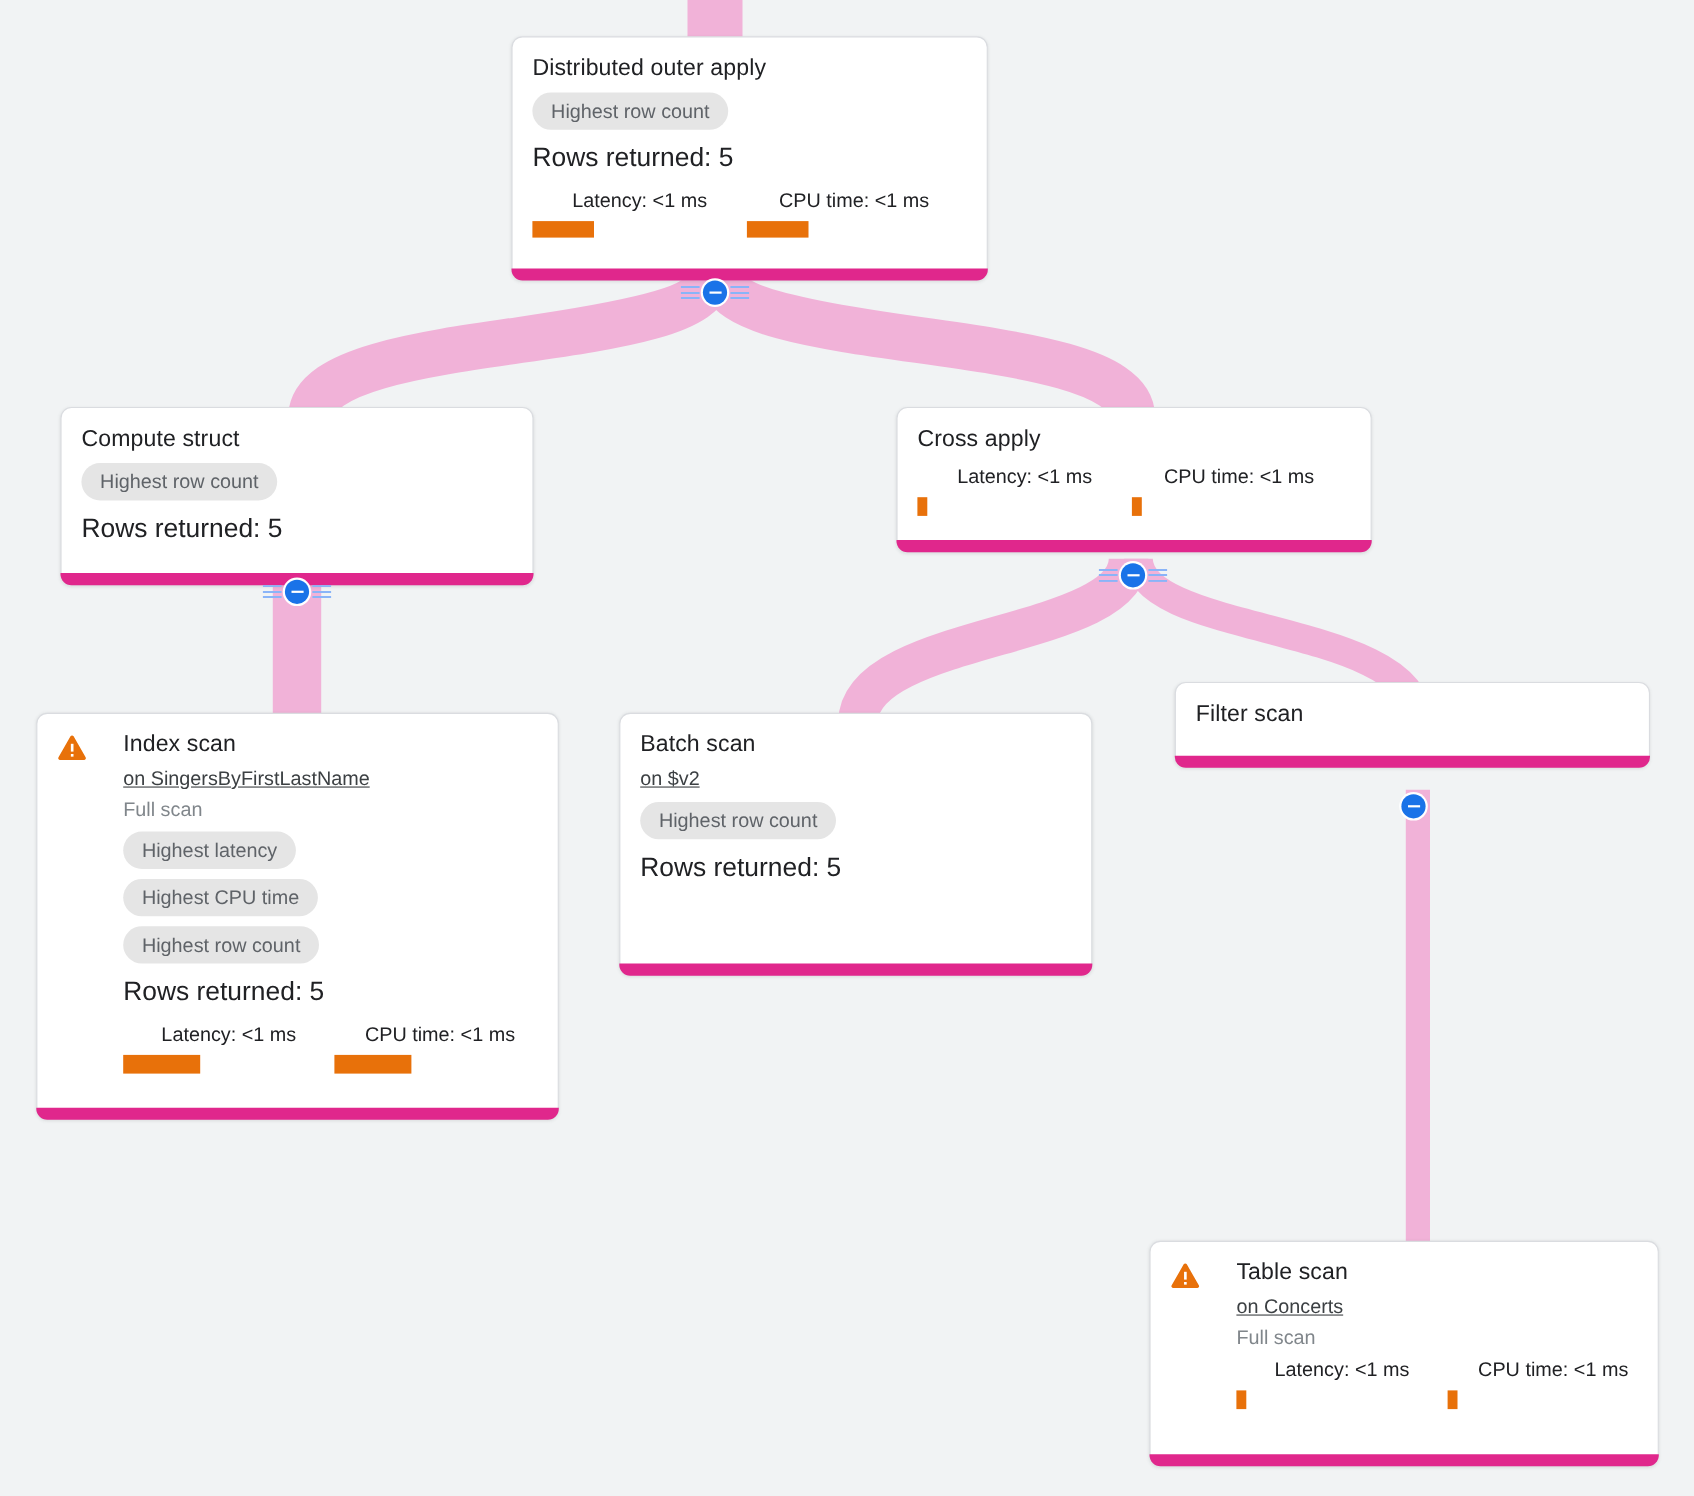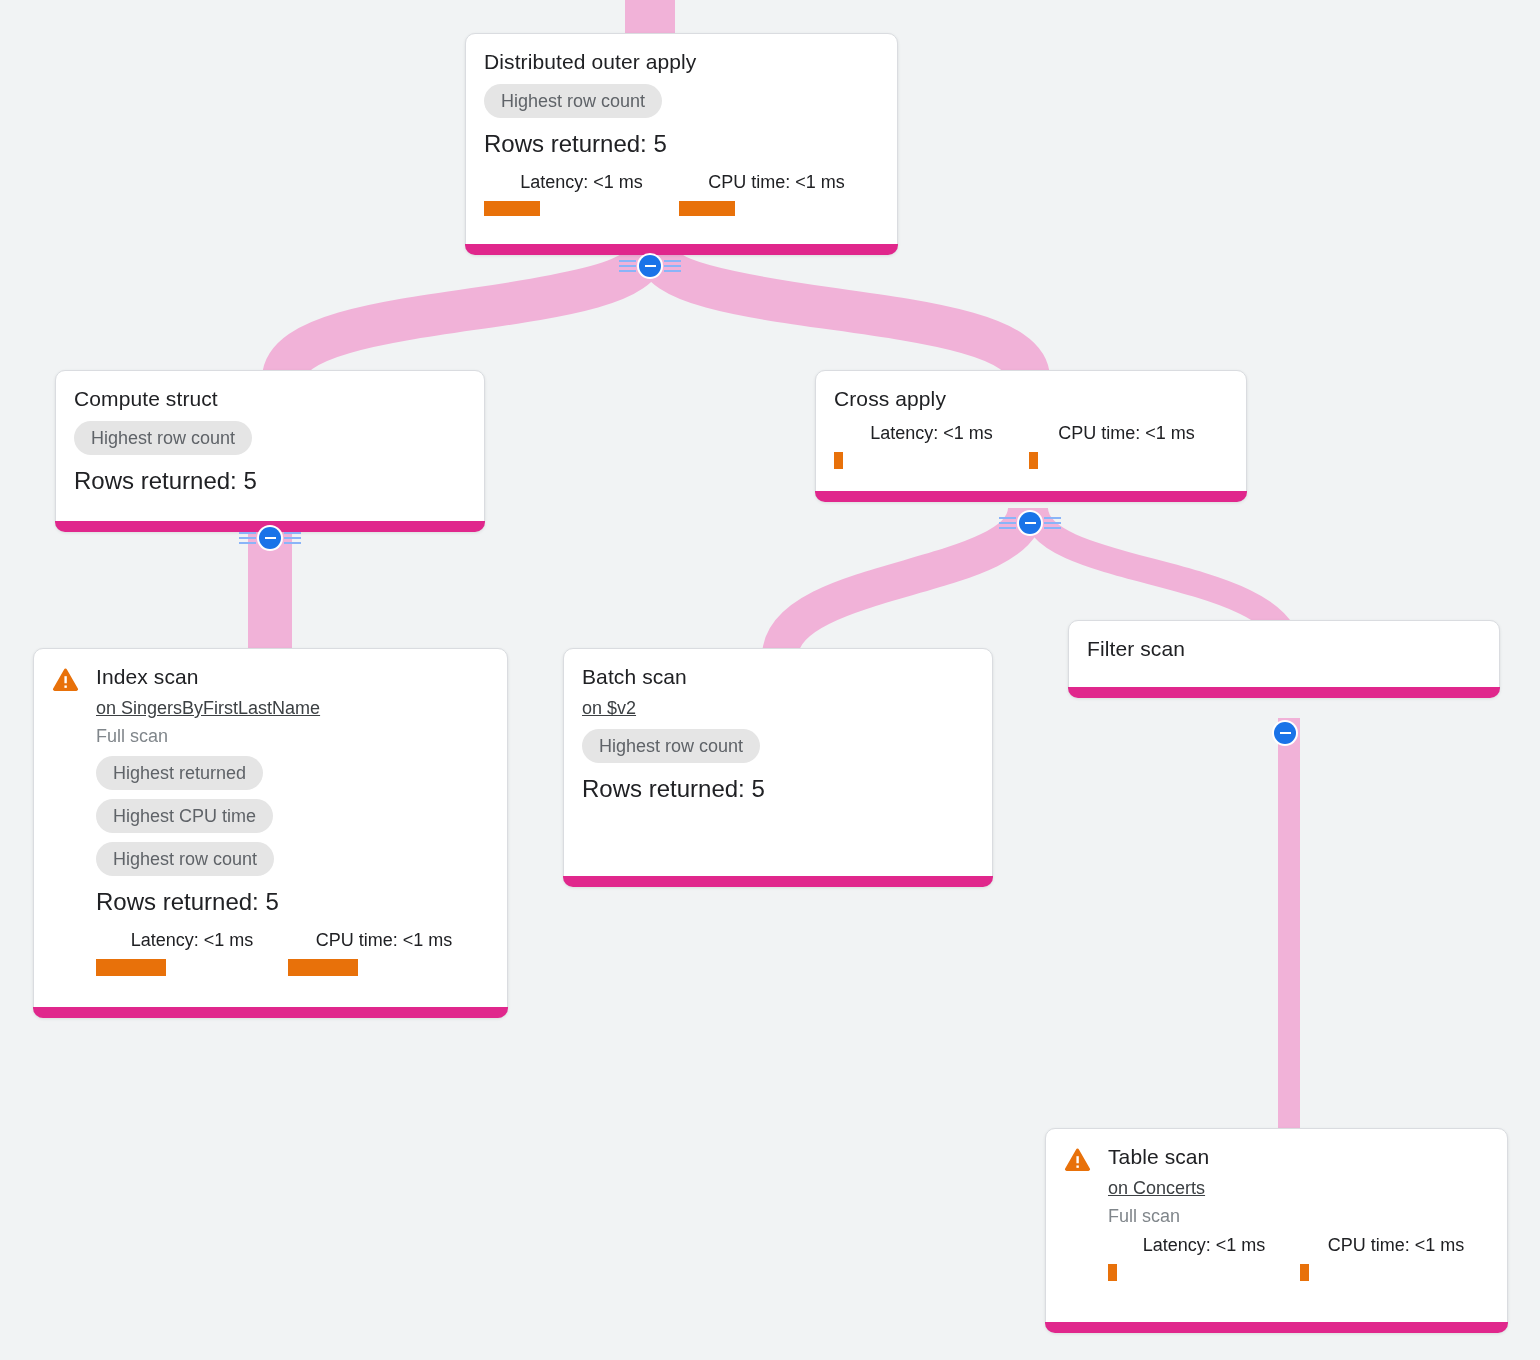--- a/index.html
+++ b/index.html
@@ -13,21 +13,21 @@
   .node{
     position:absolute;z-index:2;box-sizing:border-box;
     background:#fff;border:1px solid #dadce0;border-radius:10px;
     box-shadow:0 1px 3px rgba(60,64,67,.12);
   }
   .node .pinkbar{
     position:absolute;left:-1px;right:-1px;bottom:-1px;height:11px;
     background:#e0278c;border-radius:0 0 10px 10px;
   }
   .inner{padding:16px 18px 20px 18px;}
-  .with-icon{display:grid;grid-template-columns:44px 1fr;}
+  .with-icon{display:grid;grid-template-columns:44px 1fr;gap:16px;}
   .icon-col{padding-top:3px;}
   .title{font-size:21px;font-weight:500;color:#202124;letter-spacing:.1px;}
   .sub{font-size:18px;color:#3c4043;margin-top:9px;text-decoration:underline;}
   .muted{font-size:18px;color:#80868b;margin-top:7px;}
   .chip{
     display:inline-block;background:#e5e5e5;color:#5f6368;
     font-size:18px;line-height:34px;padding:0 17px;border-radius:17px;
     margin-top:10px;
   }
   .chip-stack .chip{display:table;margin-top:9px;}
@@ -125,21 +125,21 @@
           <rect x="11" y="7.5" width="2.2" height="6.5" fill="#fff"></rect>
           <rect x="11" y="16" width="2.2" height="2.2" fill="#fff"></rect>
         </svg>
       </span>
     </div>
     <div>
       <div class="title">Index scan</div>
       <div class="sub">on SingersByFirstLastName</div>
       <div class="muted">Full scan</div>
       <div class="chip-stack">
-        <span class="chip">Highest returned</span>
+        <span class="chip">Highest latency</span>
         <span class="chip">Highest CPU time</span>
         <span class="chip">Highest row count</span>
       </div>
       <div class="rows">Rows returned: 5</div>
       <div class="metrics">
         <div class="metric n192">
           <div class="mlabel">Latency: &lt;1 ms</div>
           <div class="mbar w70"></div>
         </div>
         <div class="metric n192">

